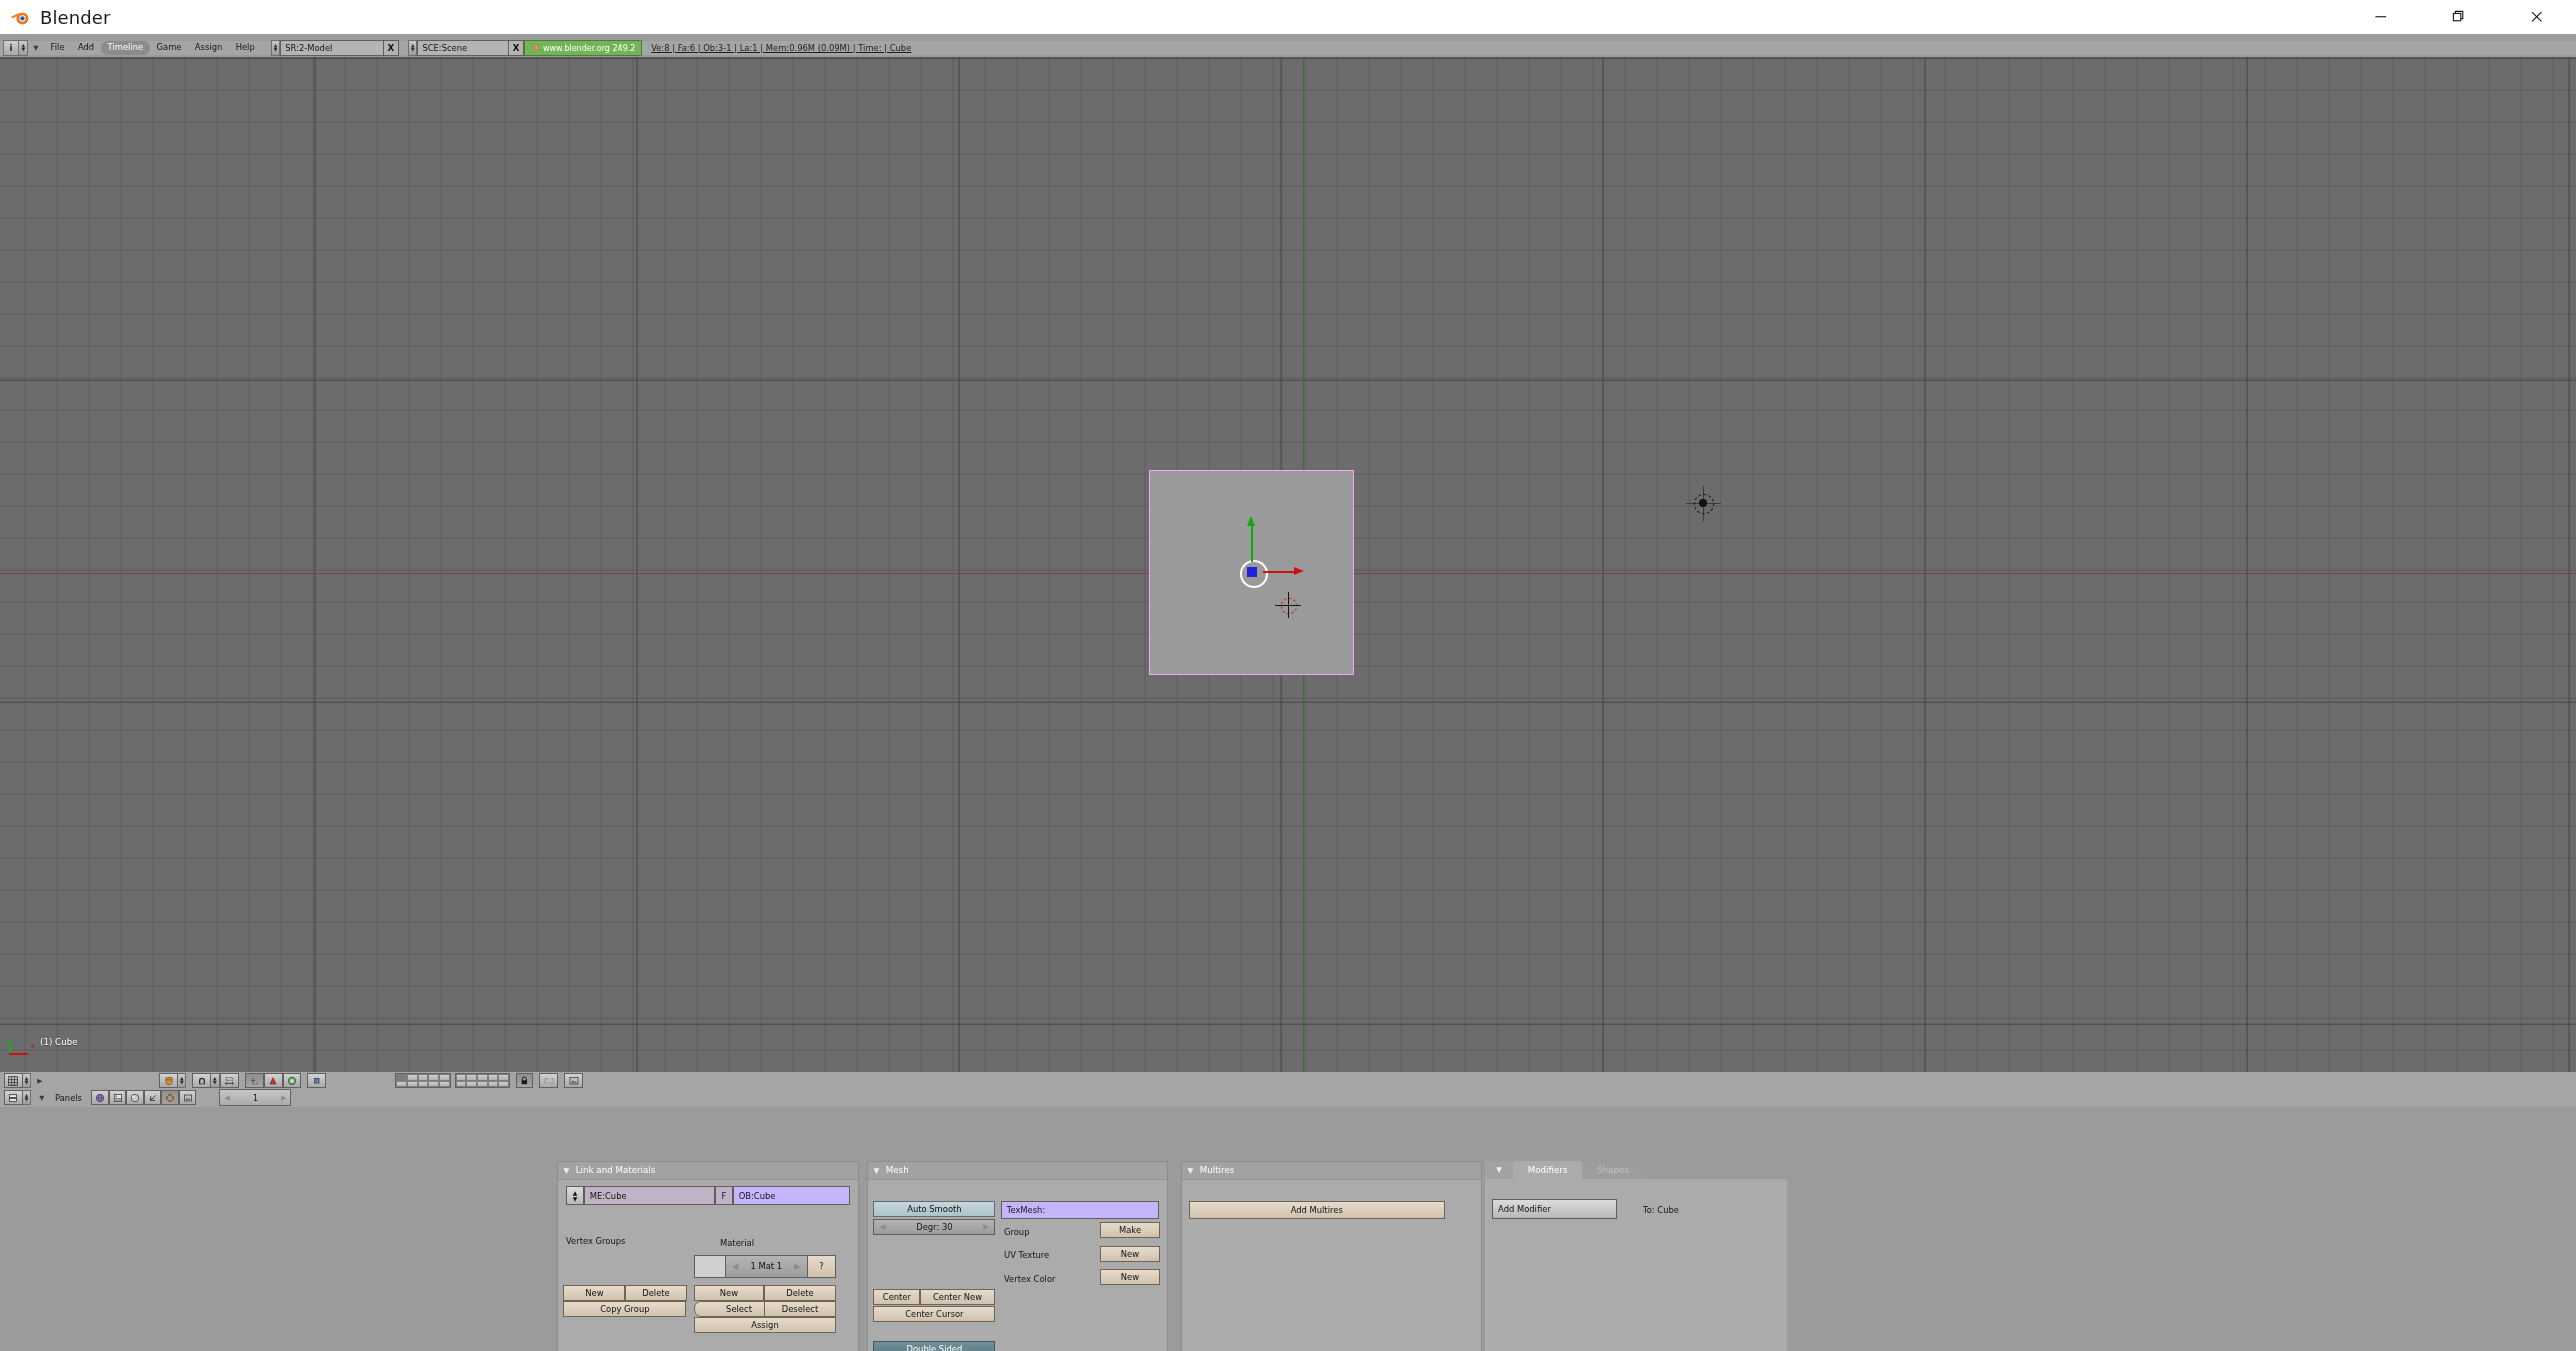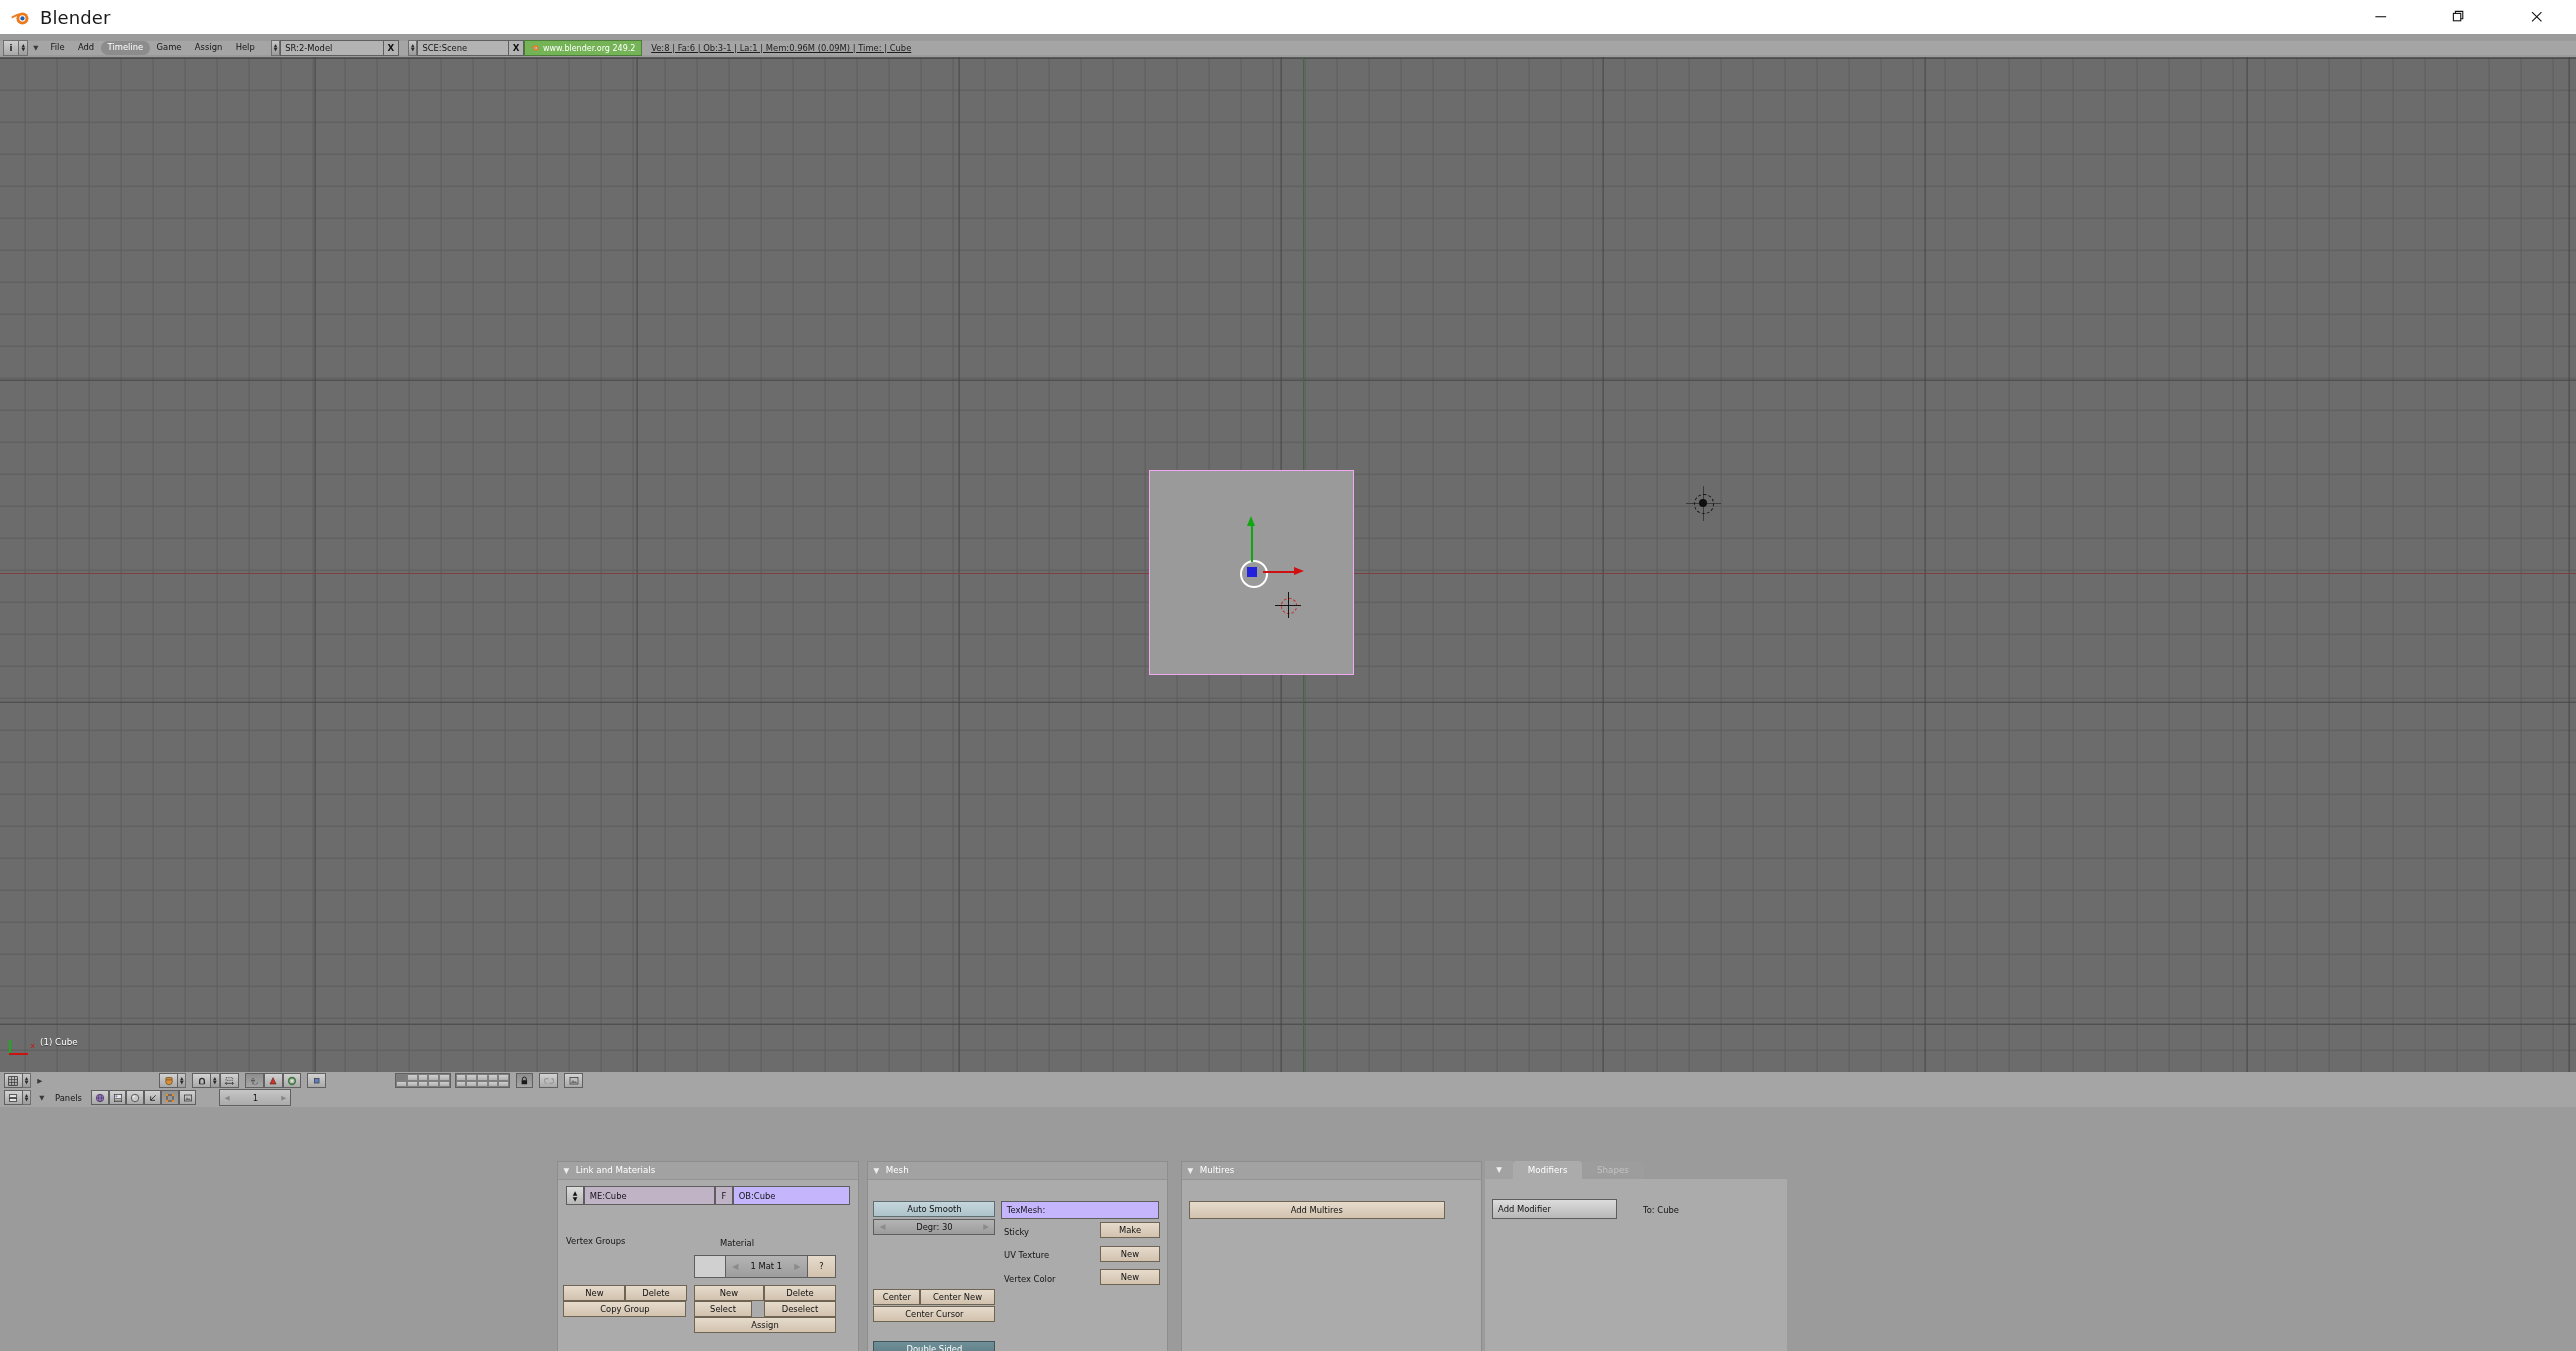--- a/index.html
+++ b/index.html
@@ -654,21 +654,21 @@
             </div>
             <div class="qbtn">?</div>
           </div>
 
           <div class="btn abs" style="left:5.4px; top:105px; width:62px;">New</div>
           <div class="btn abs" style="left:67px; top:105px; width:62px;">Delete</div>
           <div class="btn abs" style="left:5.4px; top:121px; width:123px;">Copy Group</div>
 
           <div class="btn abs" style="left:136px; top:105px; width:70px;">New</div>
           <div class="btn abs" style="left:206px; top:105px; width:72px;">Delete</div>
-          <div class="btn abs" style="left:136px; top:121px; width:58px;">Select</div>
+          <div class="btn abs" style="left:136px; top:121px; width:90px;border-radius:7px;">Select</div>
           <div class="btn abs" style="left:206px; top:121px; width:72px;">Deselect</div>
           <div class="btn abs" style="left:136px; top:137px; width:142px;">Assign</div>
 
         </div>
       </div>
 
       <div class="panel" style="left:867px; top:54px; width:301px; height:205px;">
         <div class="panel-head">
           <span class="ptri">▼</span>
           <span class="ptitle">Mesh</span>
@@ -682,21 +682,21 @@
           </div>
 
           <div class="btn abs" style="left:5.4px; top:109px; width:47px;">Center</div>
           <div class="btn abs" style="left:52px; top:109px; width:75px;">Center New</div>
           <div class="btn abs" style="left:5.4px; top:126px; width:122px;">Center Cursor</div>
 
           <div class="btn teal abs" style="left:5.4px; top:161px; width:122px;">Double Sided</div>
 
           <div class="field abs" style="left:133px; top:21.5px; width:158px; height:17.5px;">TexMesh:</div>
 
-          <div class="lbl abs" style="left:136px; top:47px;">Sticky</div>
+          <div class="lbl abs" style="left:136px; top:47px;">Group</div>
           <div class="btn abs" style="left:232px; top:42px; width:60px;">Make</div>
 
           <div class="lbl abs" style="left:136px; top:70px;">UV Texture</div>
           <div class="btn abs" style="left:232px; top:66px; width:60px;">New</div>
 
           <div class="lbl abs" style="left:136px; top:94px;">Vertex Color</div>
           <div class="btn abs" style="left:232px; top:89px; width:60px;">New</div>
         </div>
       </div>
 

